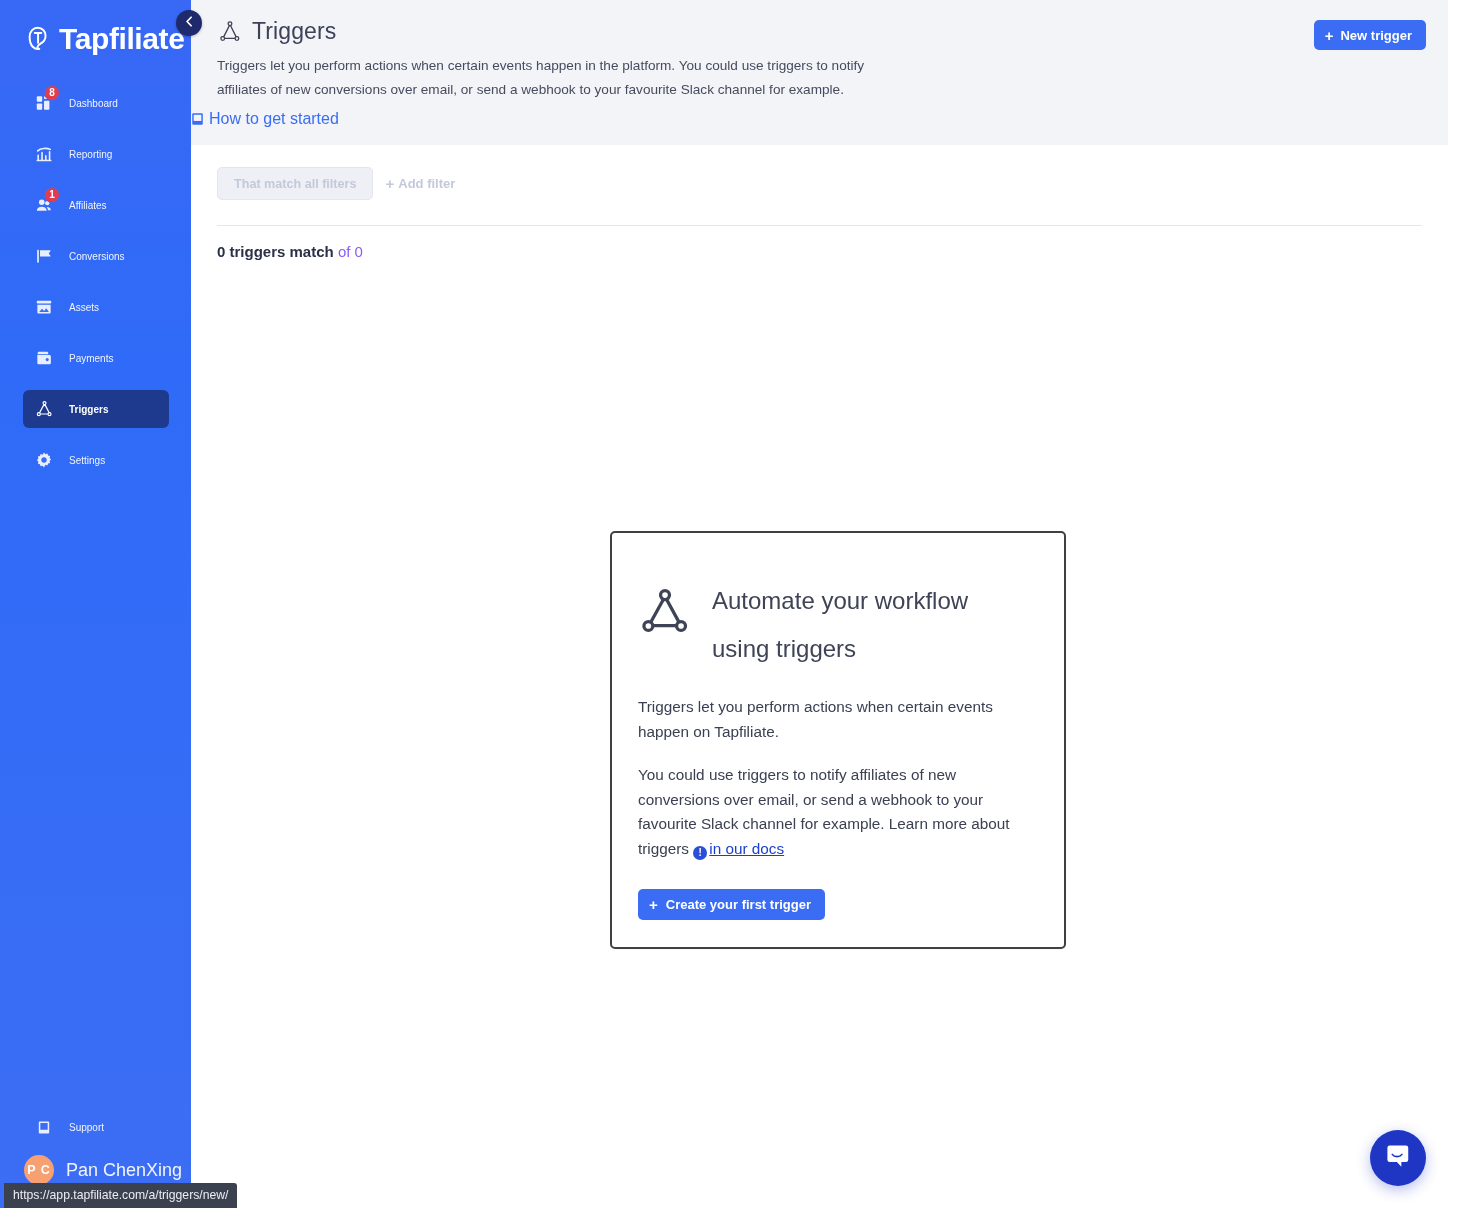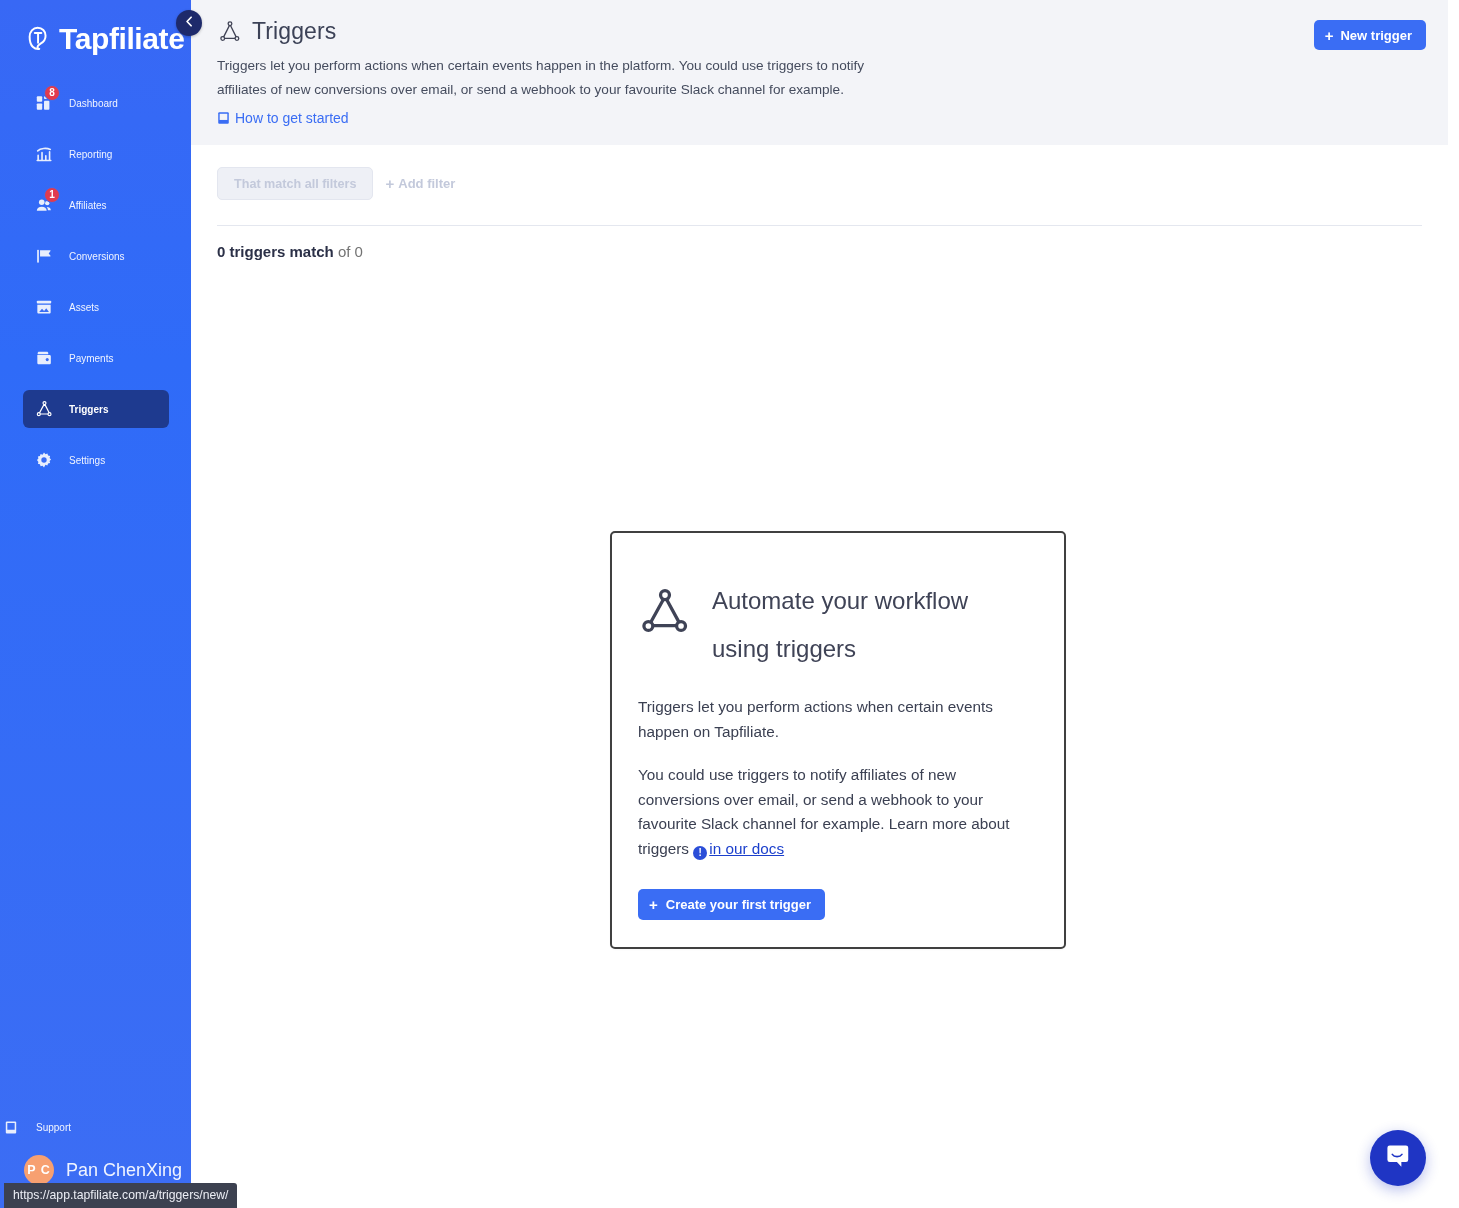--- a/index.html
+++ b/index.html
@@ -58,21 +58,21 @@
     position:absolute; top:-7px; left:11px;
     min-width:16px; height:16px; padding:0 4px;
     background:#e03b4f; border:1.5px solid #3a6df4;
     border-radius:9px; color:#fff; font-size:10px; font-weight:700;
     display:flex; align-items:center; justify-content:center;
     line-height:1;
   }
   .sidebar-bottom { position:absolute; left:0; bottom:18px; width:191px; }
   .support-row {
     display:flex; align-items:center; height:34px;
-    cursor:pointer;
+    padding-left:33px; cursor:pointer;
   }
   .support-row .nav-label { margin-left:14px; }
   .user-row {
     display:flex; align-items:center; height:40px;
     padding-left:24px; margin-top:6px; cursor:pointer;
   }
   .avatar {
     width:30px; height:30px; border-radius:50%;
     background:#f7a071; color:#ffffff;
     display:flex; align-items:center; justify-content:center;
@@ -93,22 +93,22 @@
   }
   .title-row { display:flex; align-items:center; padding-left:26px; }
   .title-icon { width:26px; height:26px; margin-right:9px; color:#3f4254; }
   .page-title { font-size:23px; color:#3c4257; font-weight:400; letter-spacing:0.1px; }
   .header-desc {
     padding-left:26px; margin-top:9px;
     font-size:13.6px; line-height:24px; color:#454c5e; max-width:700px;
   }
   .header-link {
     display:flex; align-items:center; gap:5px;
-    padding-left:26px; margin-top:8px;
-    font-size:14px; color:#3a6df4; cursor:pointer;
+    margin-top:8px;
+    font-size:16px; color:#3a6df4; cursor:pointer;
   }
   .header-link .lnk { text-decoration:none; color:#3a6df4; }
   .book-icon { width:13px; height:14px; flex:0 0 auto; }
 
   .new-trigger-btn {
     position:absolute; right:22px; top:20px;
     background:#3a6df4; color:#fff;
     border:none; border-radius:5px;
     height:30px; padding:0 14px 0 11px;
     font-size:13px; font-weight:700;
@@ -134,21 +134,21 @@
   }
   .divider {
     margin: 25px 26px 0 26px;
     border-top:1px solid #e4e7ef;
   }
   .match-count {
     padding: 17px 0 0 26px;
     font-size:15px; color:#3c4257;
   }
   .match-count b { font-weight:700; color:#2b3047; }
-  .match-count .light { color:#737373; }
+  .match-count .light { color:#8b5cf6; }
 
   
   .empty-card {
     position:absolute; left:419px; top:531px;
     width:456px; height:418px;
     background:#ffffff;
     border:2px solid #404040;
     border-radius:5px;
     box-shadow:0 1px 2px rgba(16,24,40,0.03);
   }

